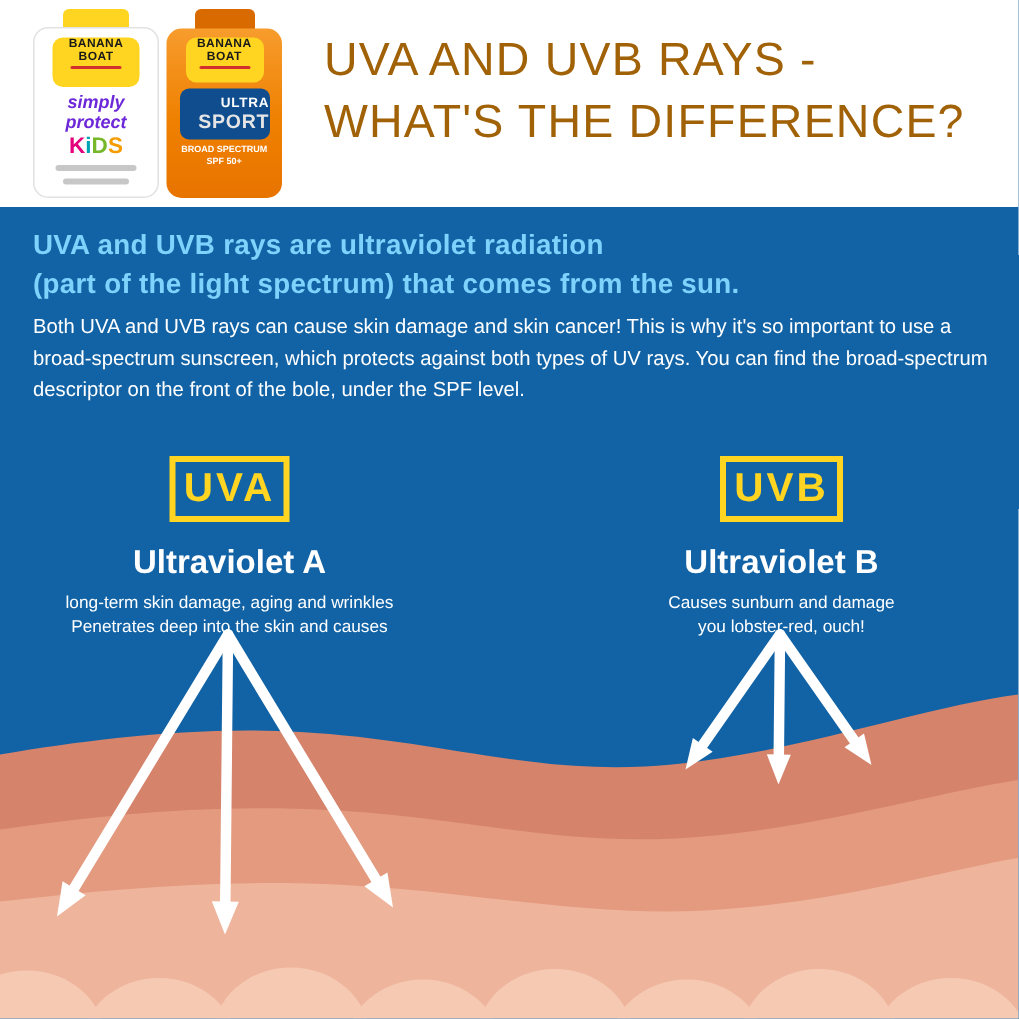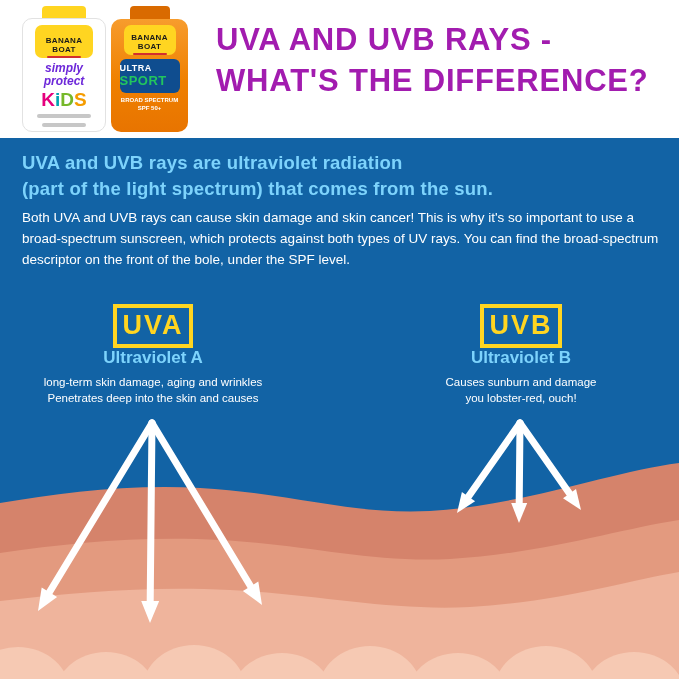--- a/index.html
+++ b/index.html
@@ -16,23 +16,23 @@
   
   .header {
     position: absolute;
     top: 0; left: 0;
     width: 679px; height: 138px;
     background: #ffffff;
   }
   .title {
     position: absolute;
     left: 216px; top: 20px;
-    color: #a21caf;
+    color: #a16207;
     font-size: 31px;
-    font-weight: 700;
+    font-weight: 400;
     letter-spacing: 0.8px;
     line-height: 1.32;
     white-space: nowrap;
   }
 
   
   .bottle { position: absolute; top: 6px; }
   .bottle-kids { left: 22px; width: 84px; height: 126px; }
   .bottle-sport { left: 111px; width: 77px; height: 126px; }
   .cap {
@@ -43,43 +43,43 @@
   .cap-sport { width: 40px; height: 14px; background: #d96a00; }
   .bottle-body {
     position: absolute; top: 12px; left: 0; right: 0; bottom: 0;
     border-radius: 10px;
     display: flex; flex-direction: column; align-items: center;
     padding-top: 6px;
   }
   .body-kids { background: #ffffff; border: 1.5px solid #e2e2e2; }
   .body-sport { top: 13px; background: linear-gradient(180deg, #f79c2d 0%, #ef8000 55%, #e87400 100%); }
   .bb-logo {
-    display: flex; flex-direction: column; align-items: center; justify-content: flex-end;
+    display: flex; flex-direction: column; align-items: center; justify-content: flex-start;
     background: #ffd521; border-radius: 7px;
   }
   .bb-logo-kids { width: 58px; height: 33px; }
   .bb-logo-sport { width: 52px; height: 30px; }
   .bb-brand { font-size: 8px; font-weight: 800; color: #1a1a1a; line-height: 1.1; letter-spacing: 0.3px; }
   .bb-underline { width: 34px; height: 2px; background: #d22f2f; margin-top: 1px; border-radius: 1px; }
   .kids-name { margin-top: 4px; color: #6d28d9; font-style: italic; font-weight: 700; font-size: 12px; line-height: 1.05; text-align: center; }
-  .kids-word { margin-top: 3px; font-size: 19px; font-weight: 900; line-height: 1; }
+  .kids-word { margin-top: 3px; font-size: 15px; font-weight: 900; line-height: 1; }
   .kids-word .c1 { color: #e5007d; }
   .kids-word .c2 { color: #00a4b2; }
   .kids-word .c3 { color: #76b82a; }
   .kids-word .c4 { color: #f59c00; }
   .blur-bar { height: 4px; border-radius: 2px; background: #c7c7c7; margin-top: 5px; }
   .blur-bar.w1 { width: 54px; } .blur-bar.w2 { width: 44px; }
   .sport-band {
     margin-top: 4px;
     width: 60px; height: 34px;
     background: #0f4d8f; border-radius: 6px;
-    display: flex; flex-direction: column; align-items: flex-start; justify-content: center;
+    display: flex; flex-direction: column; align-items: flex-end; justify-content: center;
   }
   .sport-ultra { color: #ffffff; font-size: 9px; font-weight: 800; line-height: 1.1; letter-spacing: 0.5px; }
-  .sport-sport { color: #22c55e; font-size: 13px; font-weight: 900; line-height: 1.1; letter-spacing: 0.5px; }
+  .sport-sport { color: #e5e5e5; font-size: 13px; font-weight: 900; line-height: 1.1; letter-spacing: 0.5px; }
   .sport-spf { margin-top: 4px; width: 64px; color: #ffffff; font-size: 6px; font-weight: 700; text-align: center; line-height: 1.3; }
 
   
   .main { position: absolute; top: 138px; left: 0; width: 679px; height: 541px; background: #1263a5; }
   .headline {
     position: absolute; left: 22px; top: 12px;
     color: #7dd3fc; font-size: 18.5px; font-weight: 800; line-height: 1.4; letter-spacing: 0.2px;
   }
   .intro-body {
     position: absolute; left: 22px; top: 70px; width: 648px;
@@ -88,21 +88,21 @@
   .col { position: absolute; top: 166px; width: 250px; text-align: center; }
   .col-uva { left: 28px; }
   .col-uvb { left: 396px; }
   .ray-badge {
     display: inline-block;
     border: 4px solid #ffd521;
     color: #ffd521;
     font-size: 27px; font-weight: 800; letter-spacing: 2px;
     padding: 1px 5px; line-height: 1.25;
   }
-  .ray-subtitle { margin-top: 0; color: #7dd3fc; font-size: 17px; font-weight: 800; }
+  .ray-subtitle { margin-top: 14px; color: #ffffff; font-size: 22px; font-weight: 800; }
   .ray-desc { margin-top: 6px; color: #ffffff; font-size: 11.5px; line-height: 1.45; }
   .skin-svg { position: absolute; left: 0; top: 277px; }
 </style>
 </head>
 <body>
 
 <div class="page">
 
   <div class="header">
 

